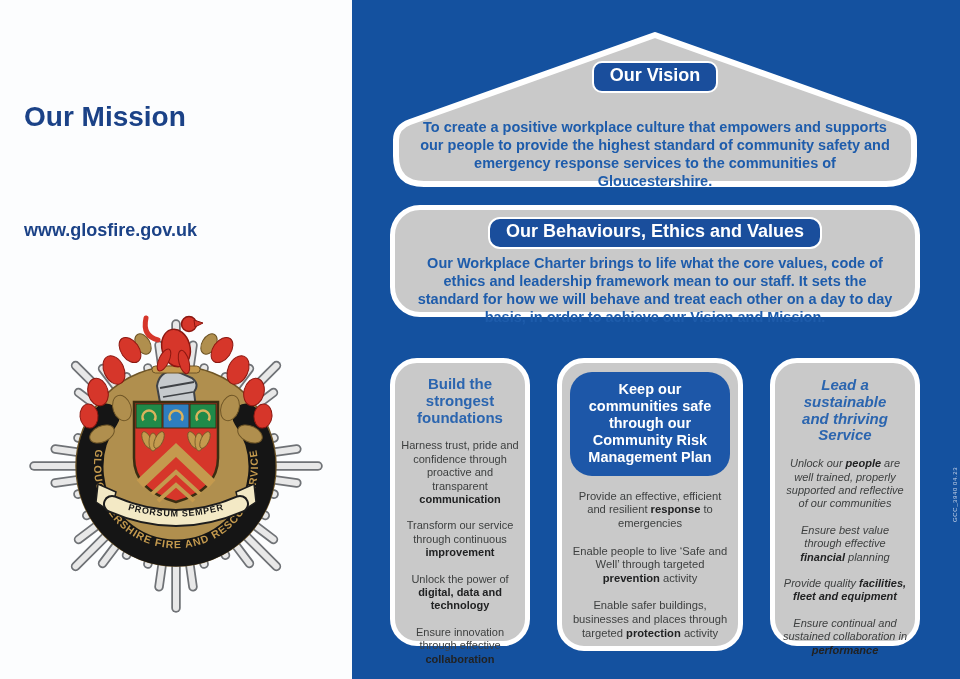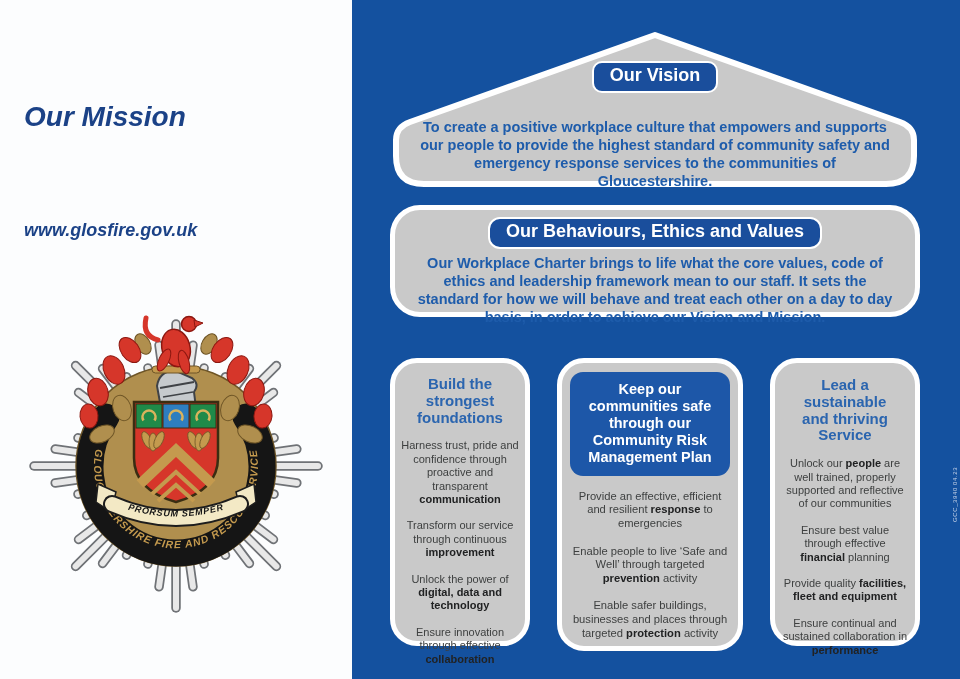--- a/index.html
+++ b/index.html
@@ -1,21 +1,21 @@
 <!DOCTYPE html>
 <html><head>
 <meta charset="utf-8">
 <title>Our Mission Poster</title>
 <style>
   * { margin:0; padding:0; box-sizing:border-box; }
   body { font-family:"Liberation Sans", sans-serif; background:#e8e8e8; }
   .page { position:relative; width:960px; height:679px; overflow:hidden; background:#fcfdfe; }
 
   
-  .left-panel { position:absolute; left:0; top:0; width:352px; height:679px; background:#fcfdfe;font-style:italic; }
+  .left-panel { position:absolute; left:0; top:0; width:352px; height:679px; background:#fcfdfe; }
   .mission-block { position:absolute; left:24px; top:102px; width:310px; }
   .mission-title { color:#1b4287; font-size:28px; font-weight:bold; line-height:1.1; }
   .mission-subtitle { color:#2c6ab2; font-size:27px; font-weight:400; line-height:1.14; white-space:pre-line; margin-top:2px; }
   .website { position:absolute; left:24px; top:220px; color:#1b4287; font-size:18px; font-weight:bold; }
   .crest-wrap { position:absolute; left:26px; top:288px; width:300px; height:340px; }
 
   
   .right-panel { position:absolute; left:352px; top:0; width:608px; height:679px; background:#14519f; }
 
   
@@ -29,23 +29,23 @@
   
   .behaviours { position:absolute; left:38px; top:205px; width:530px; height:112px; background:#c9c9c9; border:5px solid #ffffff; border-radius:30px; display:flex; flex-direction:column; align-items:center; }
   .behaviours-pill { margin-top:7px; border-radius:12px; }
   .behaviours-body { margin-top:5px; padding:0 18px; text-align:center; color:#1e5cab; font-size:14.5px; font-weight:bold; line-height:1.26; }
 
   
   .pillars { position:absolute; left:38px; top:358px; width:530px; display:flex; align-items:flex-start; }
   .card { background:#c9c9c9; border:5px solid #ffffff; border-radius:27px; text-align:center; }
   .card-1 { width:140px; height:288px; margin-right:27px; padding:13px 6px; }
   .card-2 { width:186px; height:293px; margin-right:27px; padding:9px 8px; }
-  .card-3 { width:150px; height:288px; padding:14px 6px; }
+  .card-3 { width:150px; height:288px; padding:14px 6px;font-style:italic; }
   .card-title { color:#2b65af; font-size:15px; font-weight:bold; line-height:1.12; white-space:pre-line; }
-  .card-title-box { background:#1d57a8; color:#ffffff; font-size:14.5px; font-weight:bold; line-height:1.18; white-space:pre-line; border-radius:13px; padding:9px 4px; }
+  .card-title-box { background:#1d57a8; color:#ffffff; font-size:14.5px; font-weight:bold; line-height:1.18; white-space:pre-line; border-radius:22px; padding:9px 4px; }
   .card-p { color:#3e4040; font-size:11px; line-height:1.22; margin-top:13px; }
   .card-2 .card-p { font-size:11.2px; margin-top:14px; padding:0 2px; }
   .card-p .b { font-weight:bold; color:#212223; }
 
   
   .print-code { position:absolute; right:2px; top:452px; height:70px; color:#c9d4e8; font-size:6px; letter-spacing:0.6px; writing-mode:vertical-rl; transform:rotate(180deg); }
 </style>
 </head>
 <body>
 

